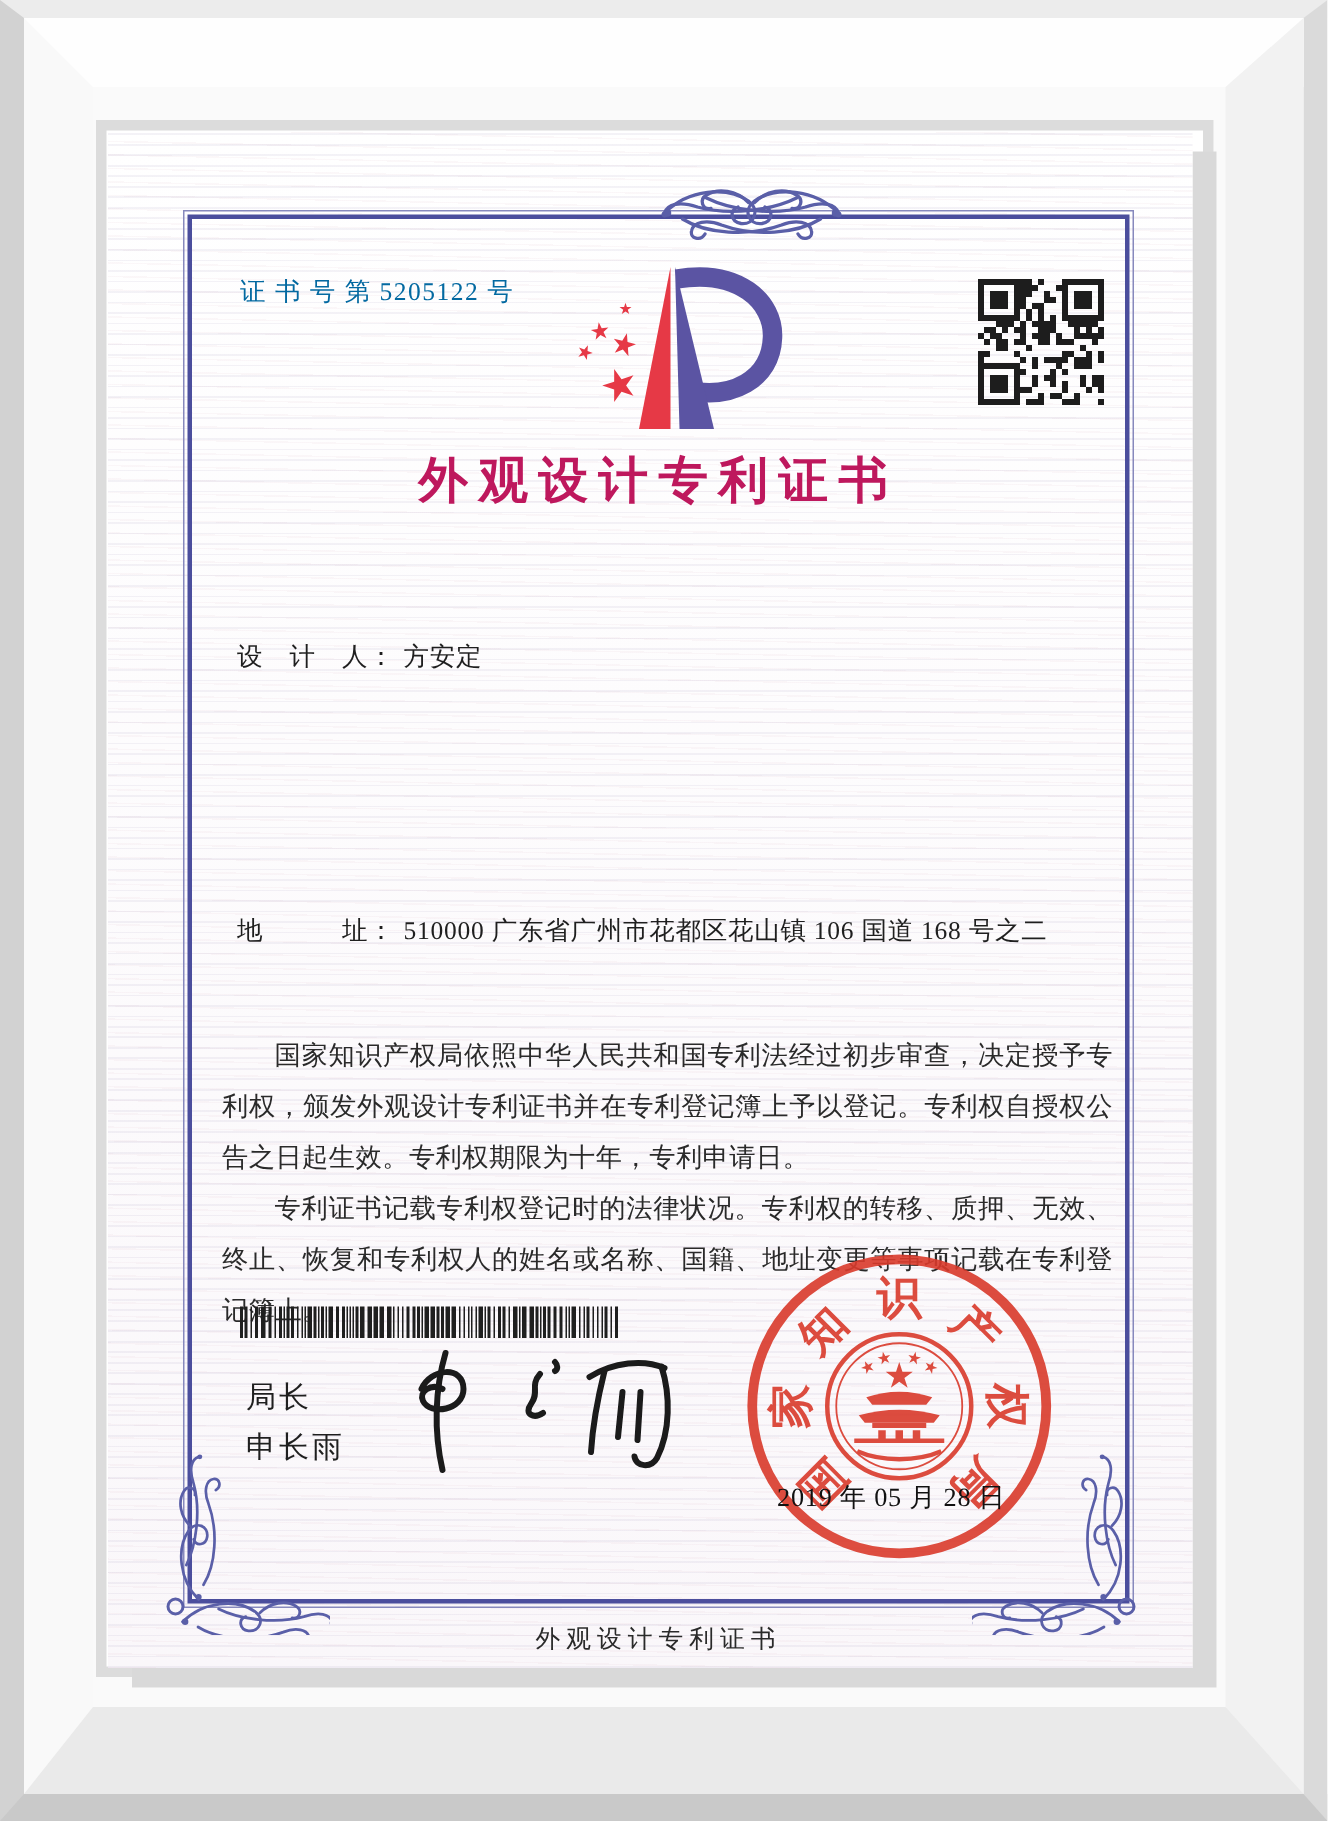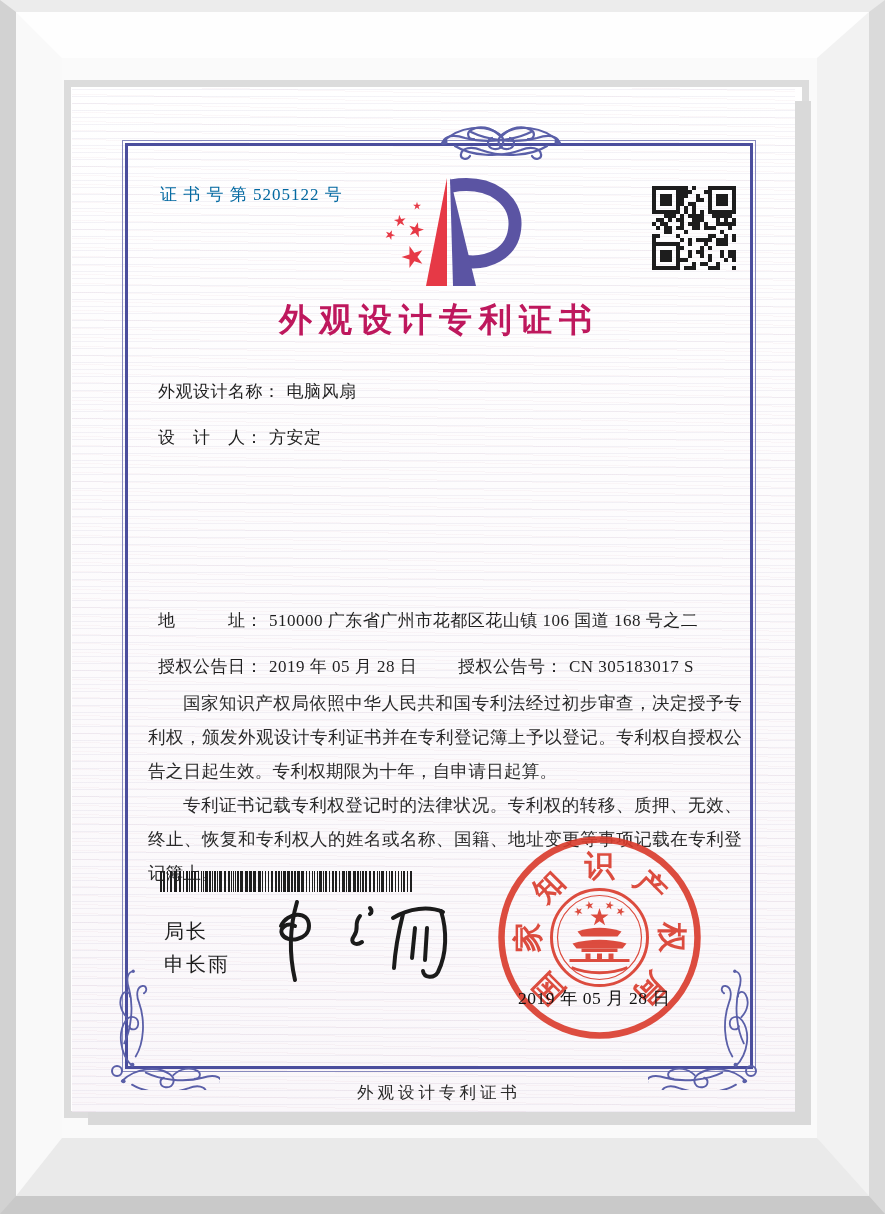--- a/index.html
+++ b/index.html
@@ -555,38 +555,29 @@
         <i class="on"></i>
         <i class="on"></i>
         <i></i>
         <i></i>
         <i></i>
         <i class="on"></i>
       </div>
 
     <div class="abs title">外观设计专利证书</div>
 
-    <div class="abs frow" style="top:292px">
-      <span class="flabel">外观设计名称：</span><span>电脑风扇</span>
-    </div>
     <div class="abs frow" style="top:338px">
       <span class="flabel">设　计　人：</span><span>方安定</span>
     </div>
     <div class="abs frow" style="top:521px">
       <span class="flabel">地　　　址：</span><span>510000 广东省广州市花都区花山镇 106 国道 168 号之二</span>
     </div>
-    <div class="abs frow" style="top:567px">
-      <span class="flabel">授权公告日：</span><span>2019 年 05 月 28 日</span>
-      <span class="grant2">
-        <span class="flabel">授权公告号：</span><span>CN 305183017 S</span>
-      </span>
-    </div>
 
     <div class="abs paras">
-      <p>国家知识产权局依照中华人民共和国专利法经过初步审查，决定授予专利权，颁发外观设计专利证书并在专利登记簿上予以登记。专利权自授权公告之日起生效。专利权期限为十年，自申请日起算。</p>
+      <p>国家知识产权局依照中华人民共和国专利法经过初步审查，决定授予专利权，颁发外观设计专利证书并在专利登记簿上予以登记。专利权自授权公告之日起生效。专利权期限为十年，专利申请日。</p>
       <p>专利证书记载专利权登记时的法律状况。专利权的转移、质押、无效、终止、恢复和专利权人的姓名或名称、国籍、地址变更等事项记载在专利登记簿上。</p>
     </div>
 
     <div class="abs barcode">
         <i style="width: 2px; margin-right: 1px;"></i>
         <i style="width: 2px; margin-right: 2px;"></i>
         <i style="width: 1px; margin-right: 2px;"></i>
         <i style="width: 2px; margin-right: 2px;"></i>
         <i style="width: 3px; margin-right: 2px;"></i>
         <i style="width: 2px; margin-right: 2px;"></i>

